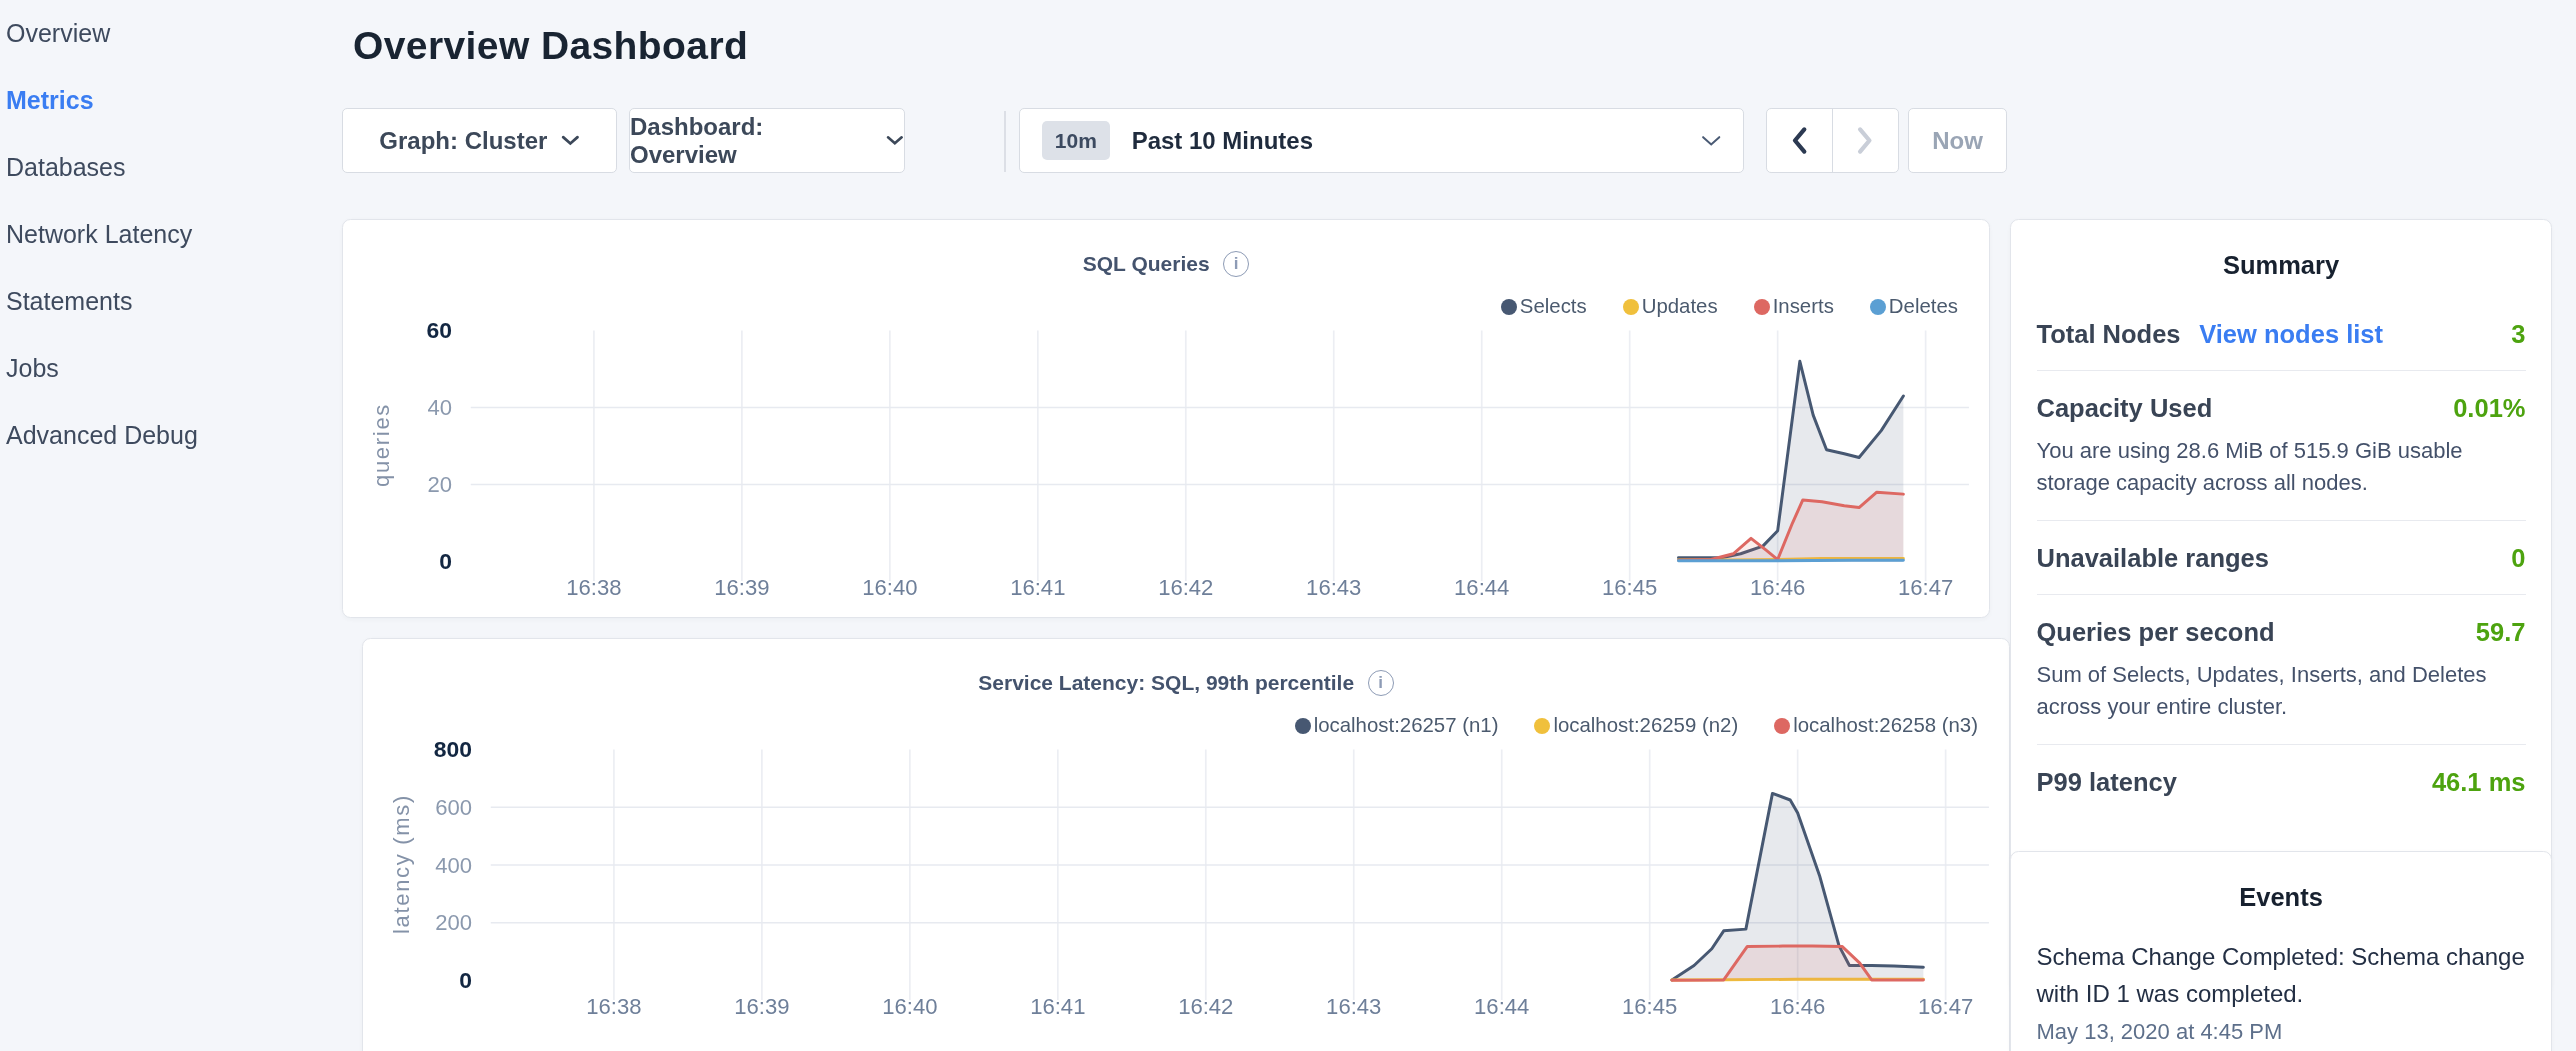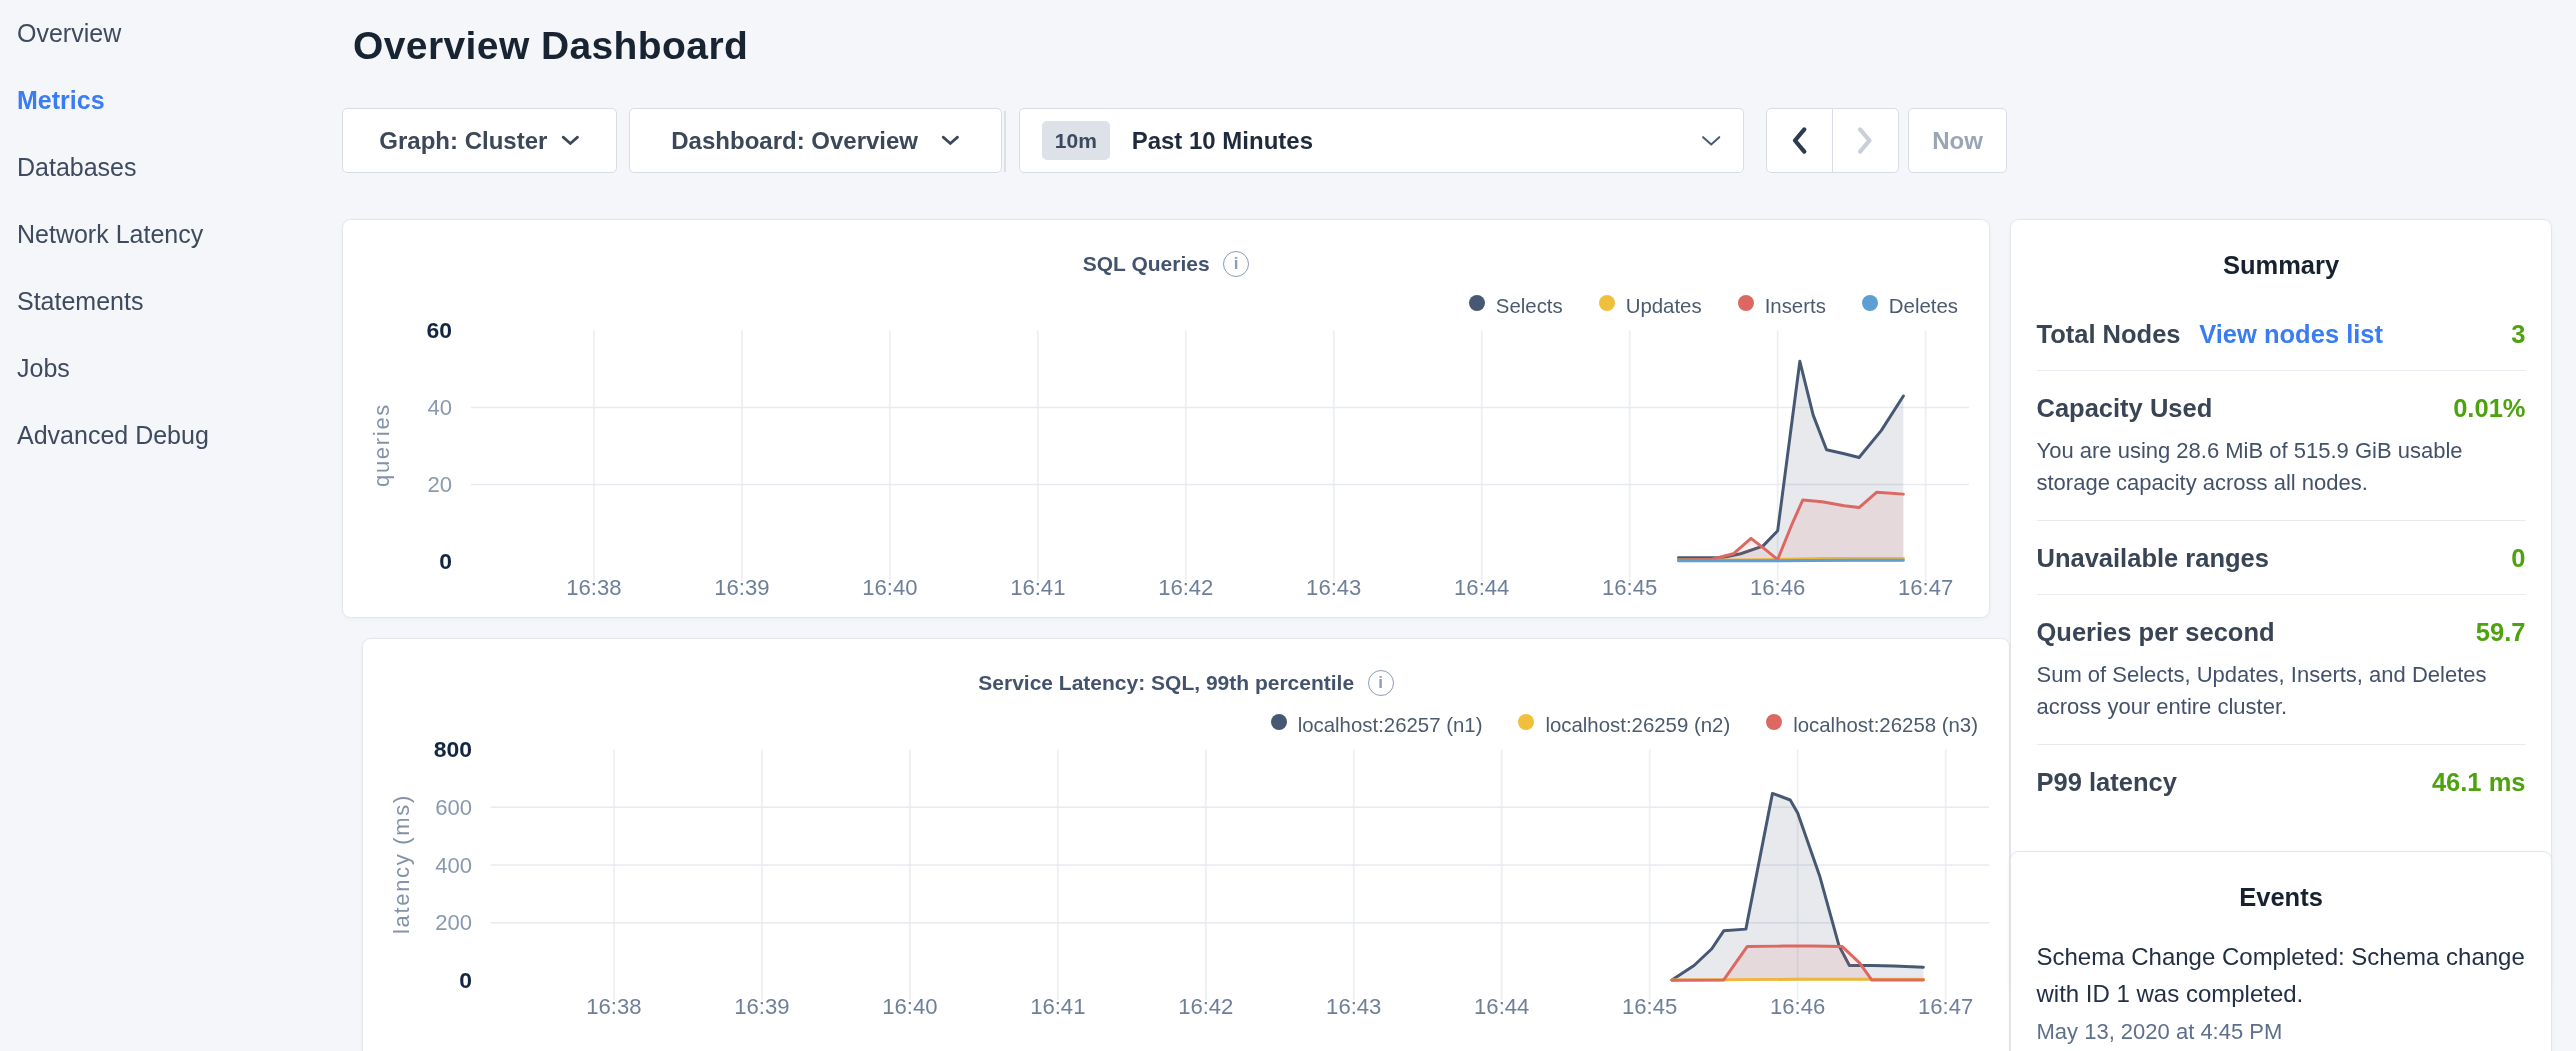--- a/index.html
+++ b/index.html
@@ -1,32 +1,32 @@
 <!DOCTYPE html>
 <html style="font-size:13.6px"><head>
 <meta charset="utf-8">
 <style>
   html,body{margin:0;padding:0}
   body{position:relative;width:2576px;height:1051px;background:#f4f6fa;
        font-family:"Liberation Sans",sans-serif;overflow:hidden}
 
   
   .sidebar{position:absolute;left:0;top:0;width:340px}
-  .side-item{height:67px;display:flex;align-items:center;padding-left:17px;
+  .side-item{height:67px;display:flex;align-items:center;padding-left:6px;
              font-size:25px;color:#3e4a5e;cursor:pointer}
   .side-item.active{color:#3a7df2;font-weight:700}
 
   
   .page-title{position:absolute;left:353px;top:24px;margin:0;font-size:39px;
               font-weight:700;color:#192432;letter-spacing:0.4px}
   .box{position:absolute;top:108px;height:65px;background:#fff;border:1.7px solid #d8dce3;
        border-radius:5.1px;box-sizing:border-box;display:flex;align-items:center;
        justify-content:center;font-size:24px;font-weight:700;color:#3c4859;cursor:pointer}
   #graph-dd{left:342px;width:275px;gap:13.6px}
-  #dash-dd{left:629px;width:373px;gap:23px}
+  #dash-dd{left:629px;width:276px;gap:23px}
   .toolbar-divider{position:absolute;left:1004px;top:111px;width:1.7px;height:61px;background:#dcdfe6}
   #time-sel{left:1019px;width:725px;justify-content:flex-end;padding:0 22px}
   .time-badge{background:#dde1e8;border-radius:5.1px;padding:7.7px 12.8px;font-size:21px;
               font-weight:700;color:#3c4a60;margin-right:22px}
   .time-label{font-size:24px;font-weight:700;color:#1f2b3d}
   #time-sel .dd-chevron{margin-left:auto}
   #arrow-group{left:1766px;width:133px;padding:0;overflow:hidden}
   .arrow-half{flex:1;height:100%;display:flex;align-items:center;justify-content:center;cursor:pointer}
   .arrow-half + .arrow-half{border-left:1.7px solid #d8dce3}
   #now-btn{left:1908px;width:99px;color:#9aa5b5;cursor:default}
@@ -36,21 +36,21 @@
          box-sizing:border-box;box-shadow:0 1.7px 4.3px rgba(40,50,70,.03)}
   #chart-panel-0{left:342px;top:219px;width:1648px;height:399px}
   #chart-panel-1{left:362px;top:638px;width:1648px;height:514px}
   .chart-title-row{position:absolute;top:31px;left:0;right:0;display:flex;
                    justify-content:center;align-items:center;gap:13.6px}
   .chart-title{font-size:21px;font-weight:700;color:#44536d}
   .info-icon{width:26px;height:26px;border:1.7px solid #8d9bb5;border-radius:50%;
              display:flex;align-items:center;justify-content:center;font-size:17px;
              color:#8d9bb5;box-sizing:border-box;cursor:pointer;font-weight:700}
   .legend{position:absolute;top:75px;right:31px;display:flex;gap:36px;align-items:center}
-  .legend-item{display:flex;gap:11px;font-size:20.4px;color:#4b5a6e;cursor:pointer}
+  .legend-item{display:flex;align-items:center;gap:3px;font-size:20.4px;color:#4b5a6e;cursor:pointer}
   .legend-dot{width:16px;height:16px;border-radius:50%}
   .ylabel{position:absolute;left:39px;top:225px;transform:translate(-50%,-50%) rotate(-90deg);
           font-size:22px;color:#8492a8;letter-spacing:1.7px;white-space:nowrap}
   svg.plot{position:absolute;left:0;top:85px}
   svg text{font-family:"Liberation Sans",sans-serif}
   .ytick{font-size:26px;fill:#8b99ae}
   .ytick.dark{fill:#132742;font-weight:700;font-size:27px}
   .xtick{font-size:26px;fill:#6e7f99}
 
   

